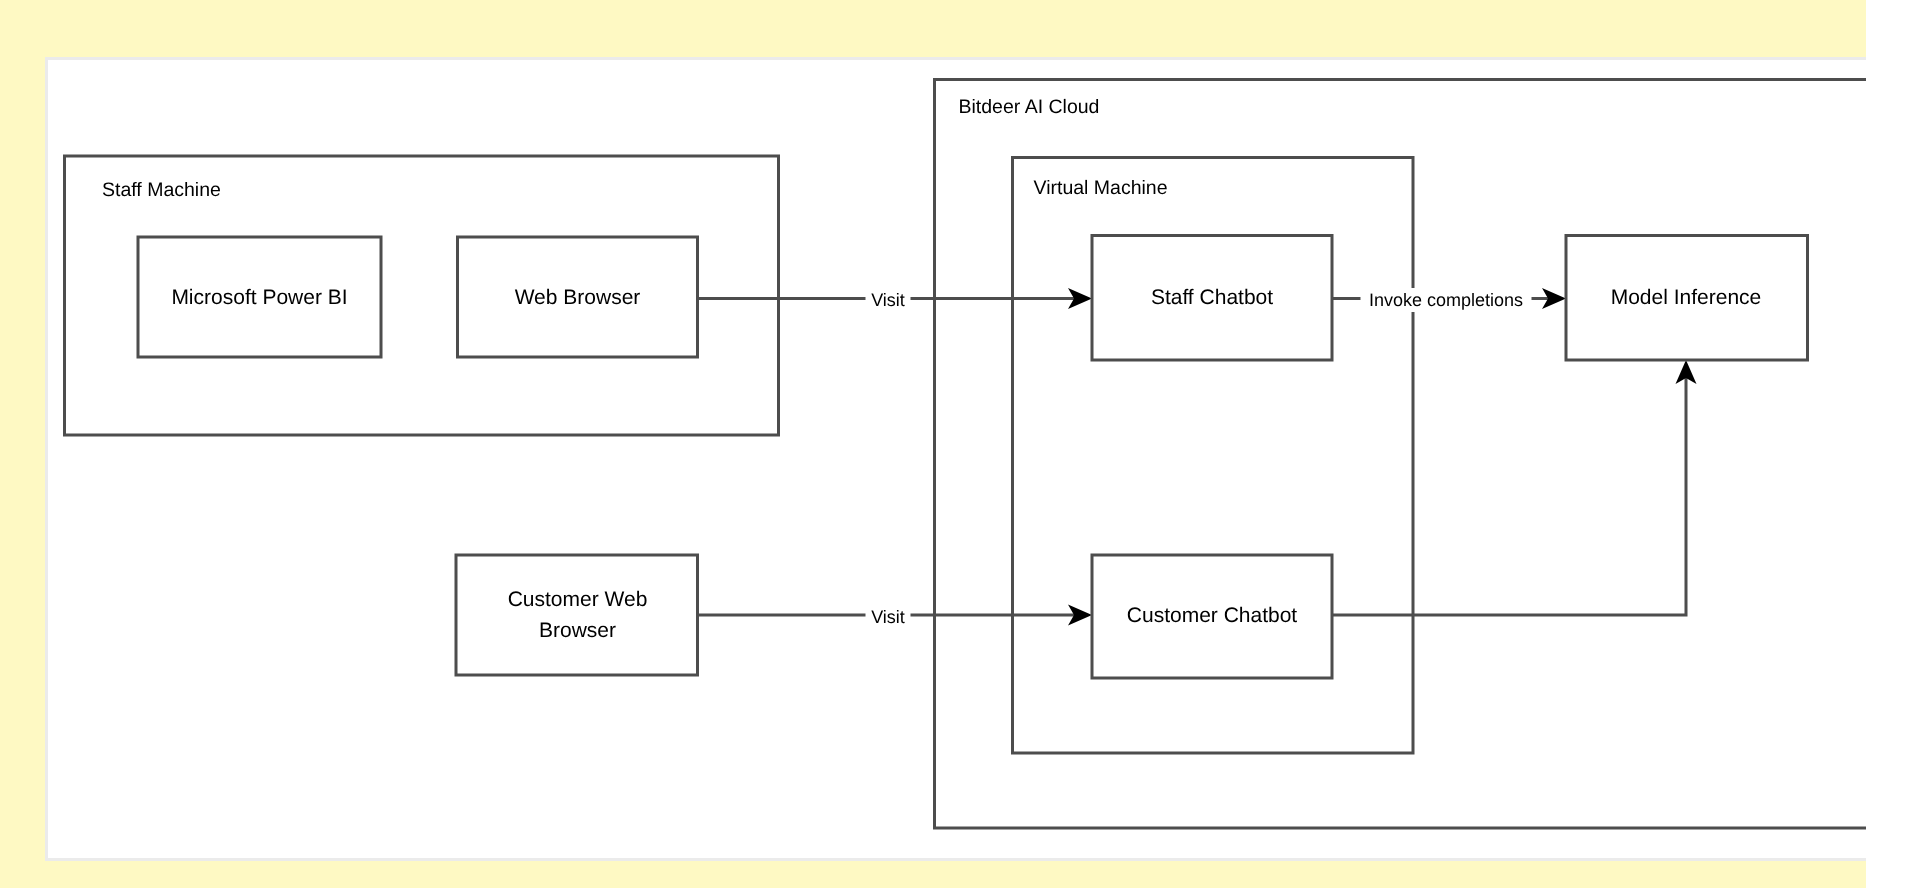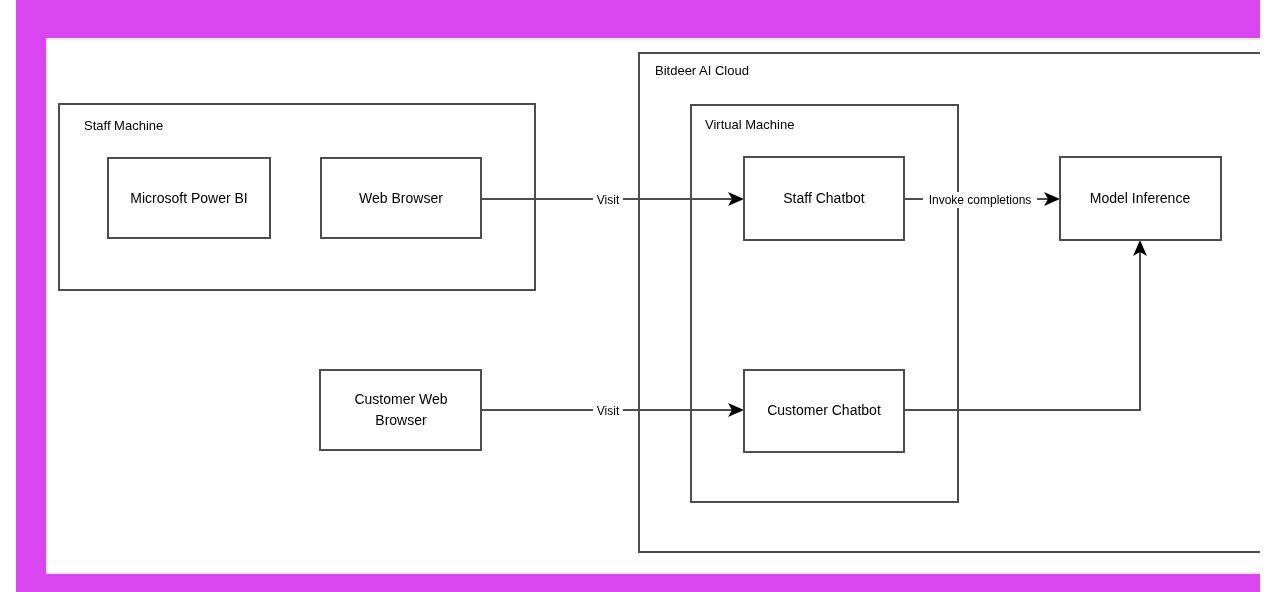--- a/index.html
+++ b/index.html
@@ -8,23 +8,22 @@
     padding: 0;
     background: #ffffff;
   }
   body {
     font-family: "Liberation Sans", sans-serif;
   }
   #diagram-root {
     position: relative;
     width: 1244px;
     height: 592px;
-    background: #d946ef;
+    background: #fef9c3;
     overflow: hidden;
-    margin-left: 16px;
   }
   svg#diagram-svg {
     position: absolute;
     left: 0;
     top: 0;
     width: 1284px;
     height: 592px;
     display: block;
   }
   .canvas-frame {

